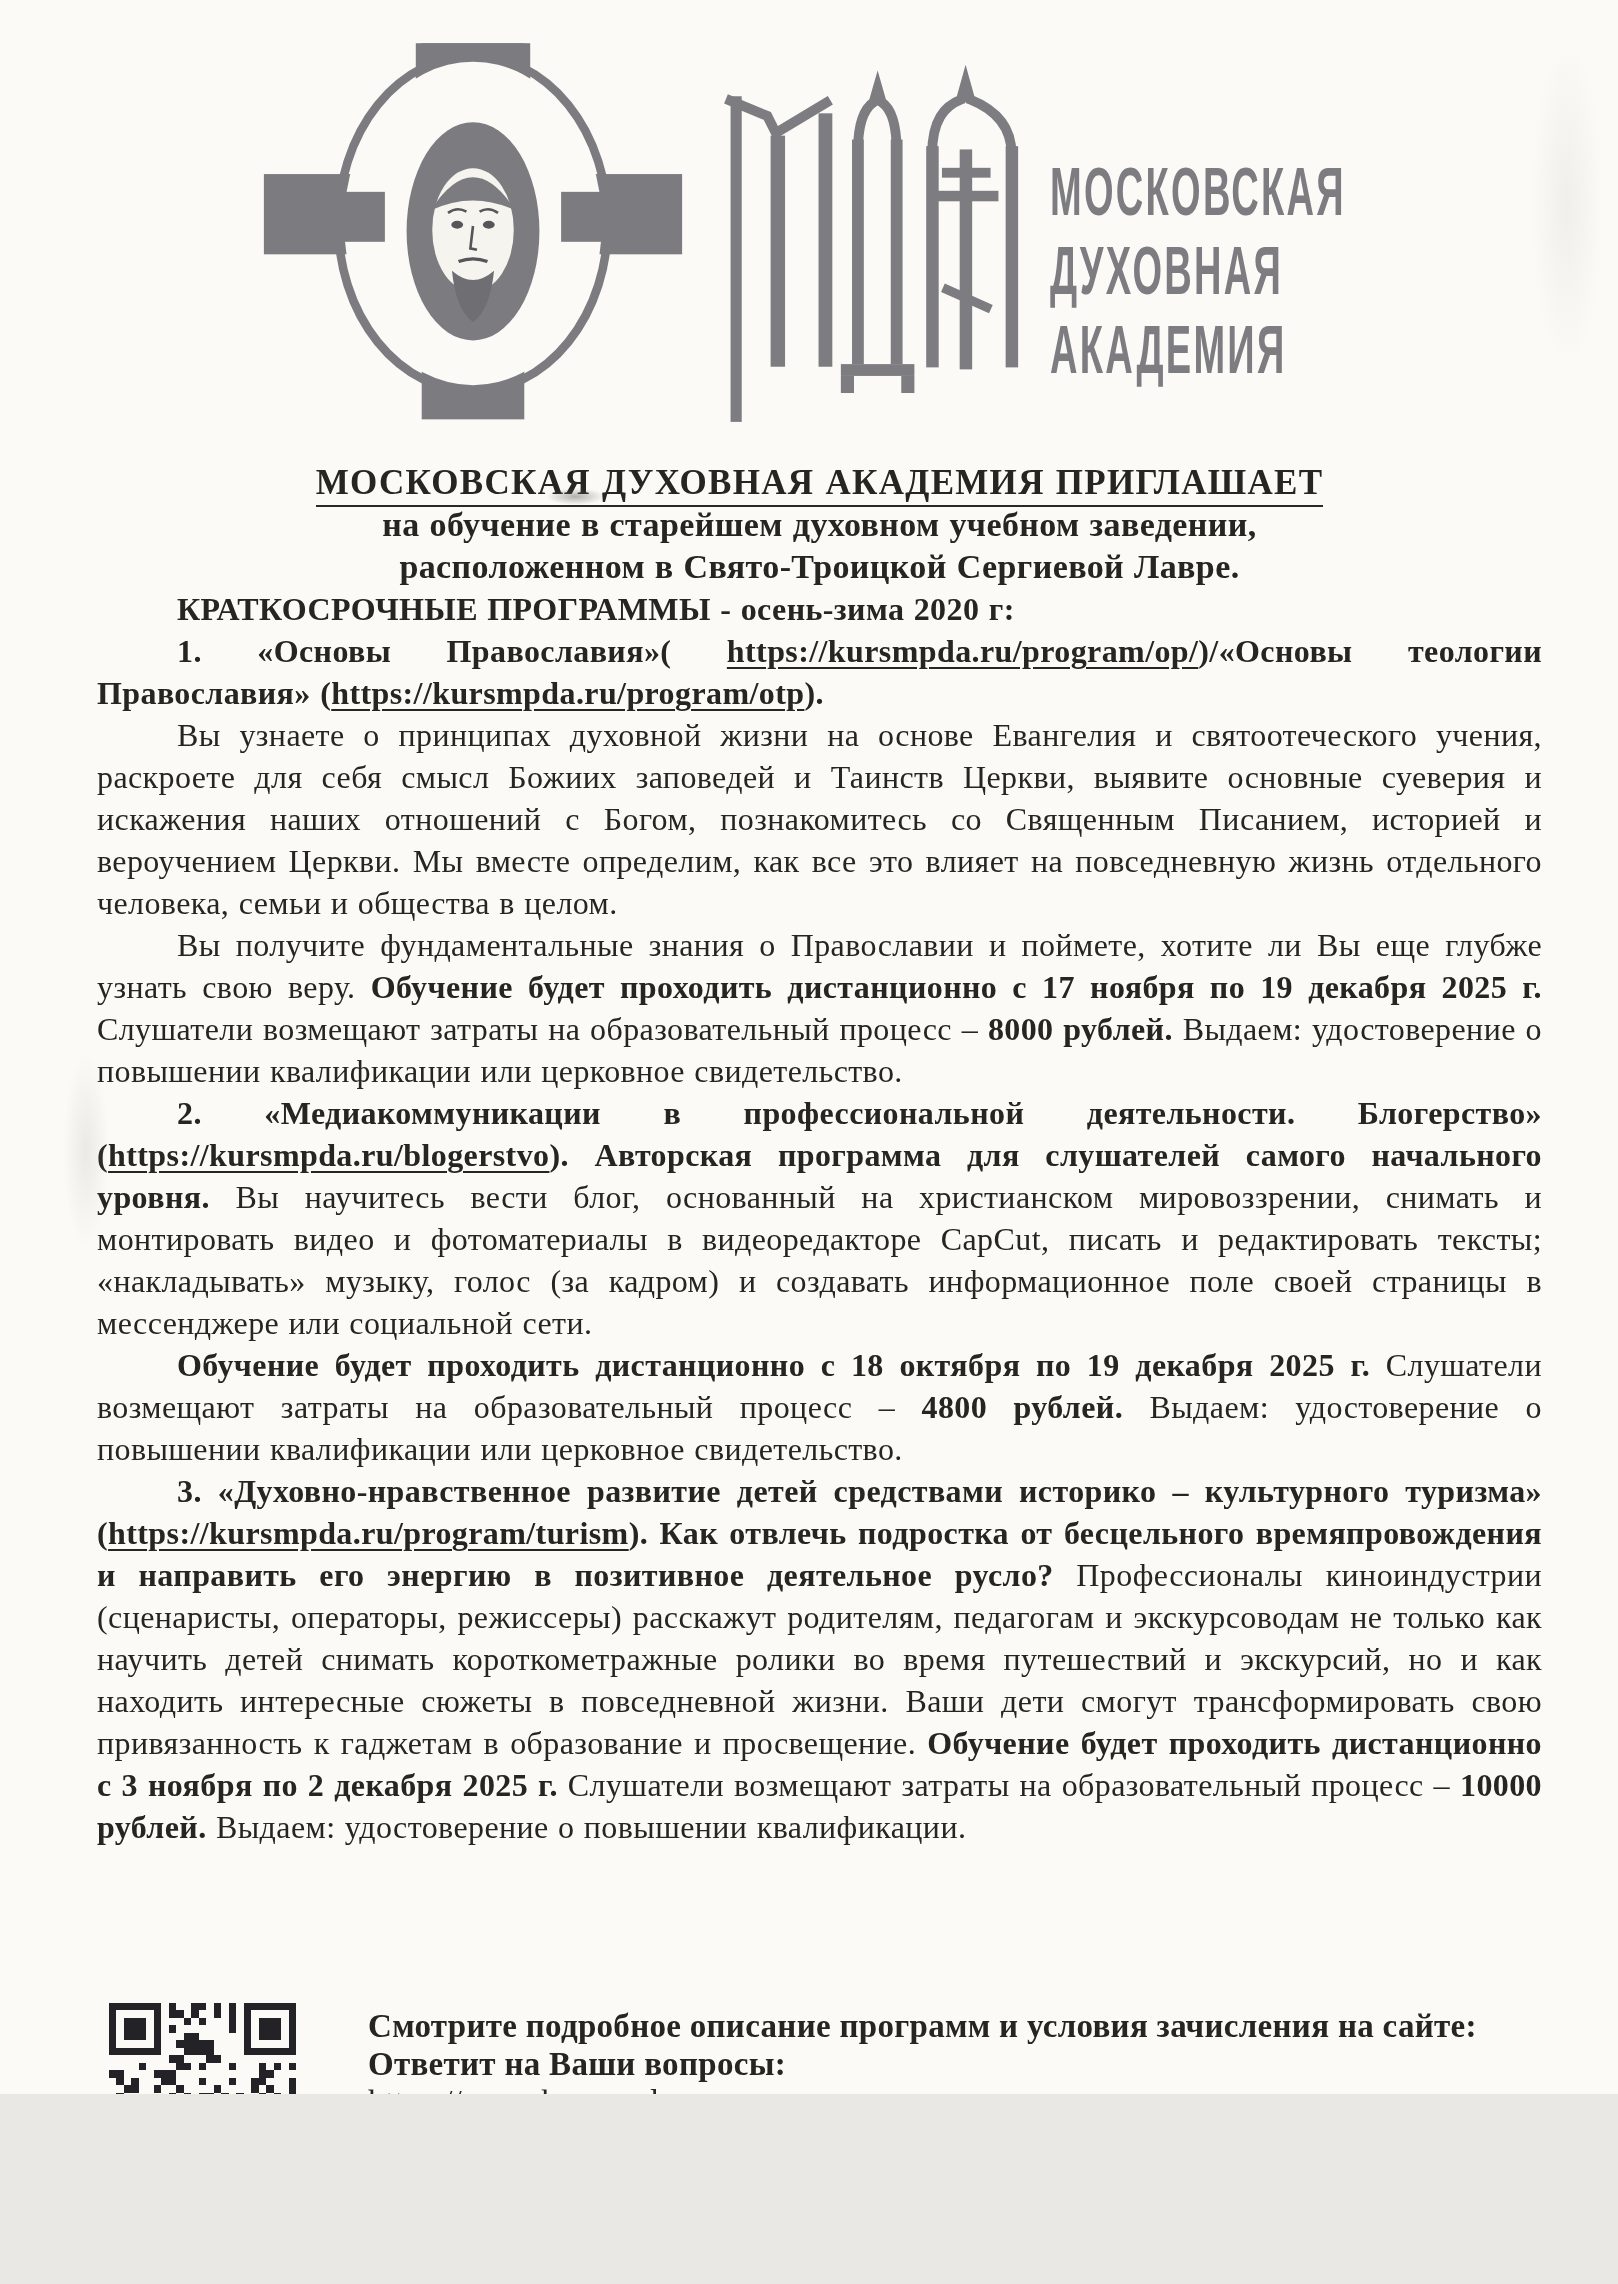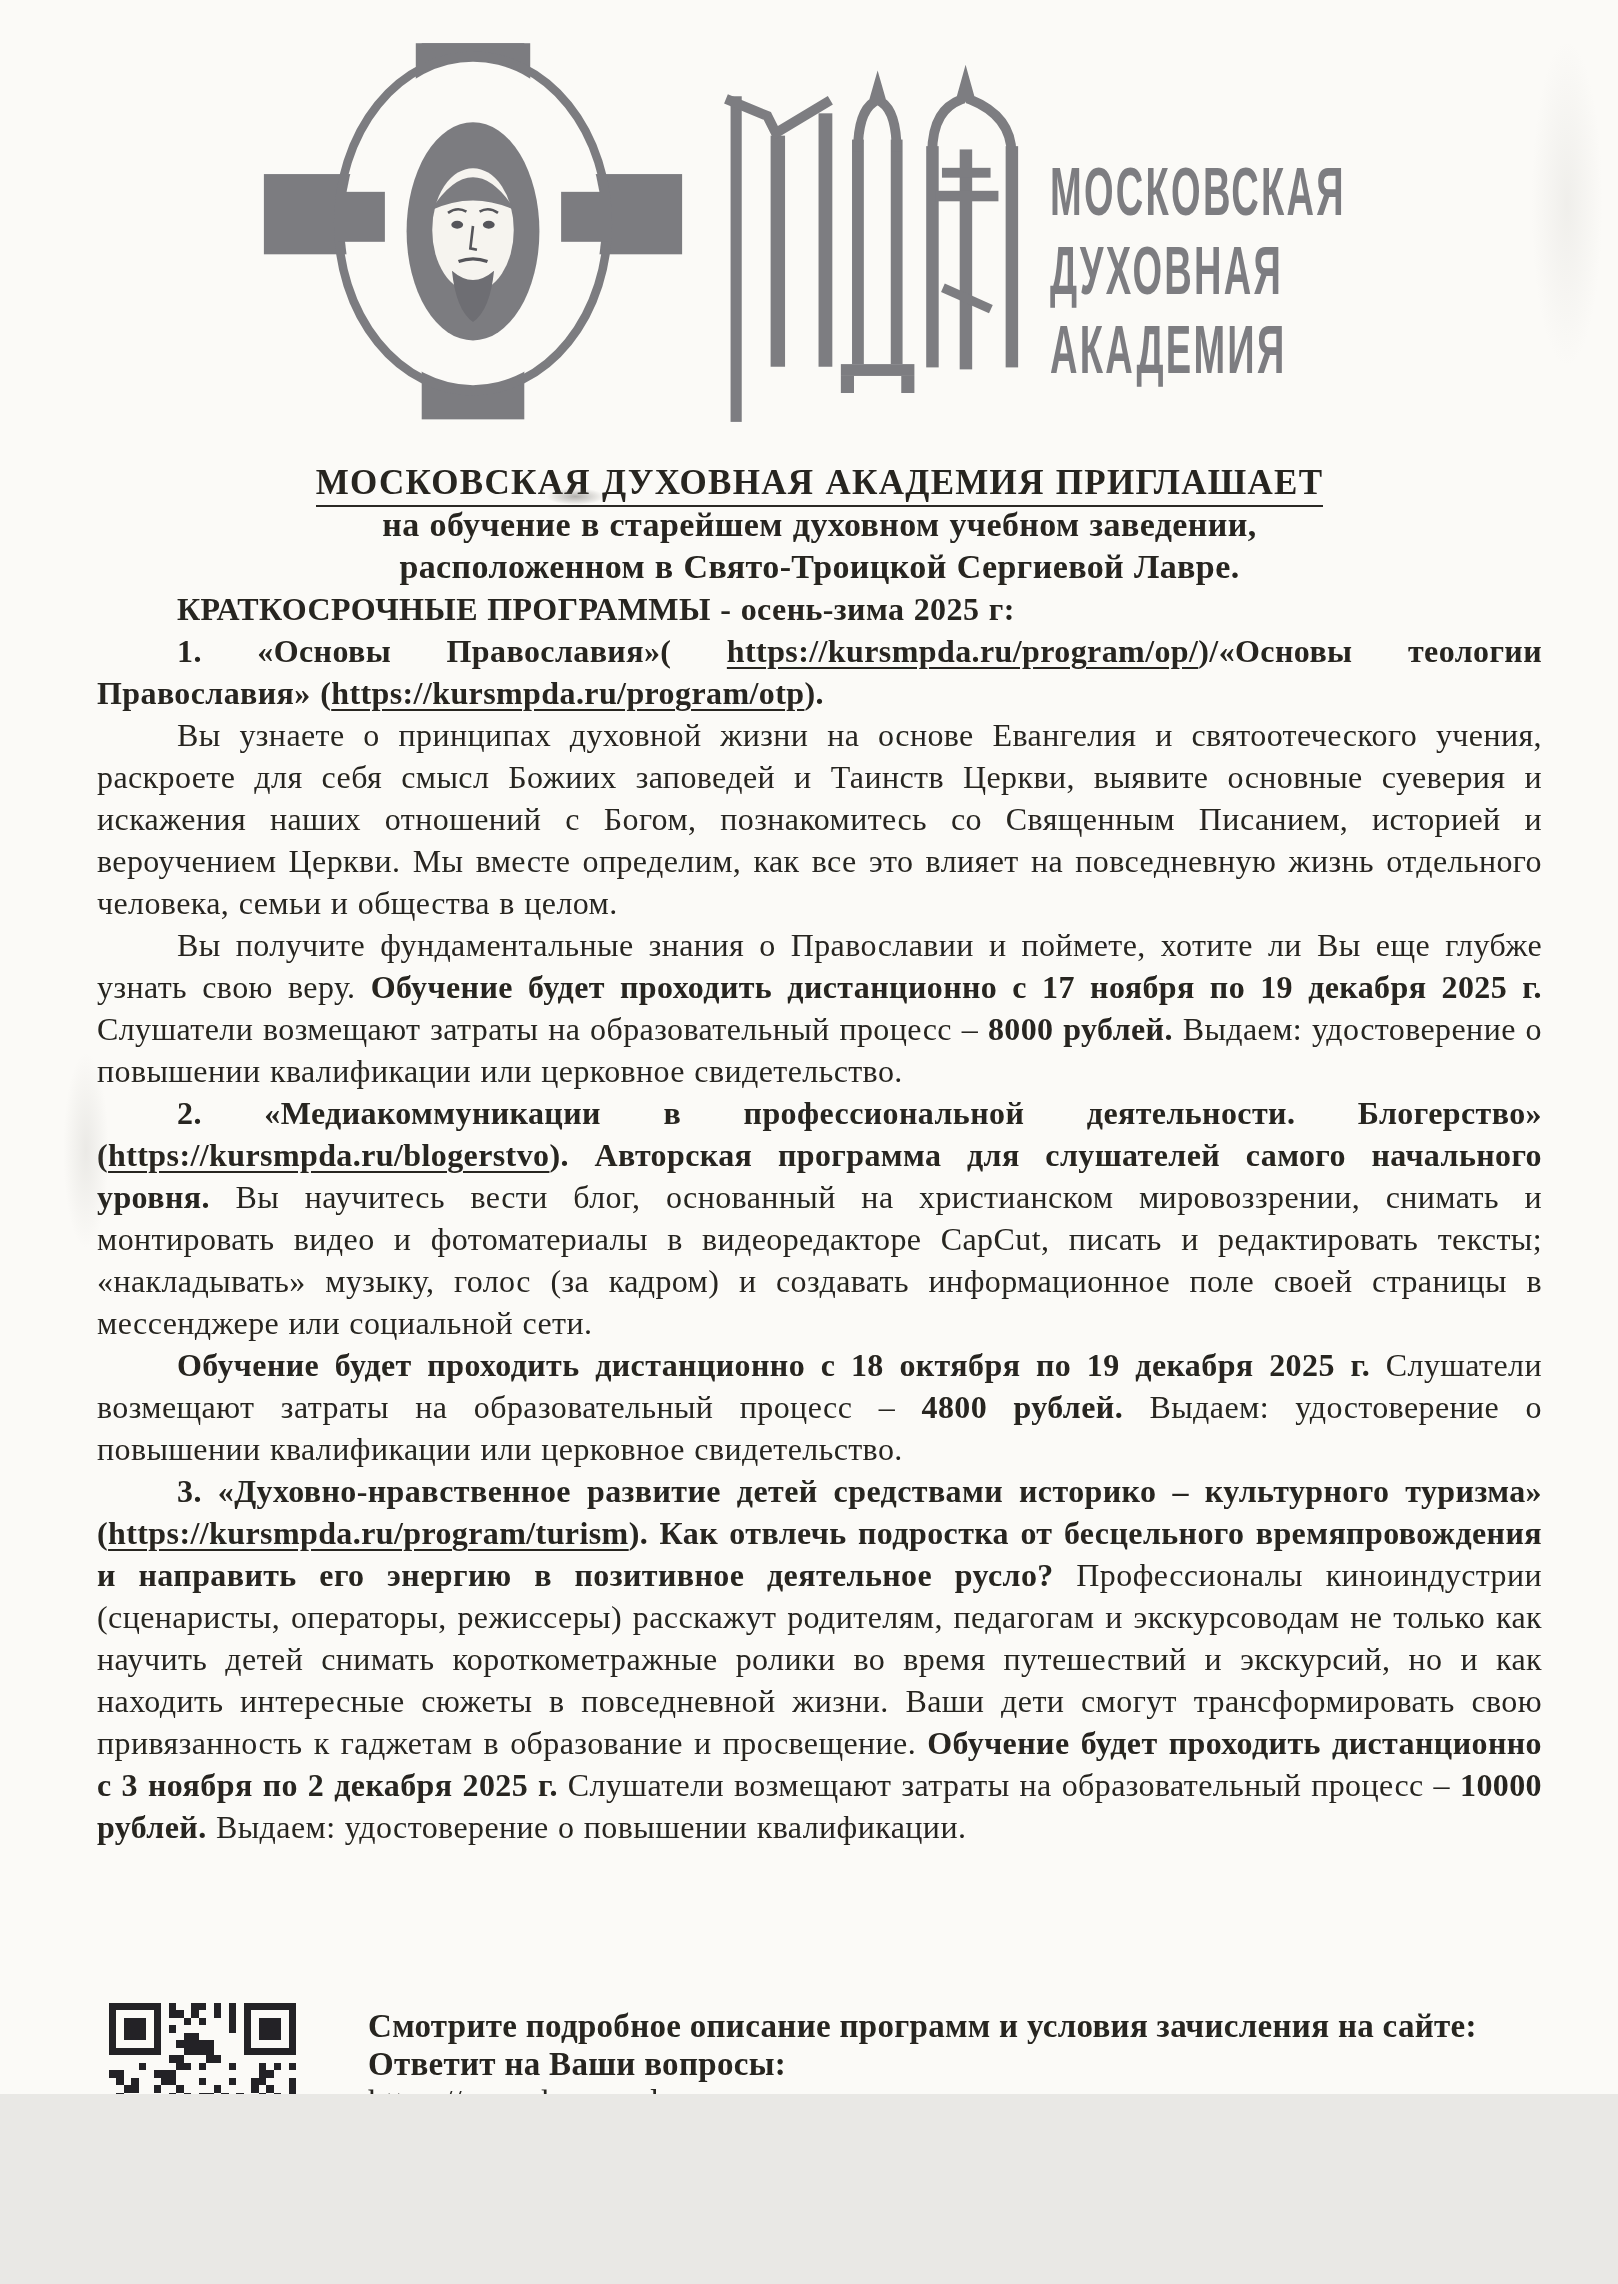--- a/index.html
+++ b/index.html
@@ -133,21 +133,21 @@
     <div>АКАДЕМИЯ</div>
   </div>
 
   <div class="content">
     <div class="center title-line">
       <span class="underl">МОСКОВСКАЯ ДУХОВНАЯ АКАДЕМИЯ ПРИГЛАШАЕТ</span>
     </div>
     <div class="center sub">на обучение в старейшем духовном учебном заведении,</div>
     <div class="center sub">расположенном в Свято-Троицкой Сергиевой Лавре.</div>
     <div id="doc-body">
-        <p class="indent"><span class="b">КРАТКОСРОЧНЫЕ ПРОГРАММЫ - осень-зима 2025 г:</span></p>
+        <p class="indent"><span class="b">КРАТКОСРОЧНЫЕ ПРОГРАММЫ - осень-зима 2020 г:</span></p>
         <p class="indent"><span class="b">1. «Основы Православия»( </span><span class="b u">https://kursmpda.ru/program/op/</span><span class="b">)/«Основы теологии Православия» (</span><span class="b u">https://kursmpda.ru/program/otp</span><span class="b">).</span></p>
         <p class="indent"><span>Вы узнаете о принципах духовной жизни на основе Евангелия и святоотеческого учения, раскроете для себя смысл Божиих заповедей и Таинств Церкви, выявите основные суеверия и искажения наших отношений с Богом, познакомитесь со Священным Писанием, историей и вероучением Церкви. Мы вместе определим, как все это влияет на повседневную жизнь отдельного человека, семьи и общества в целом.</span></p>
         <p class="indent"><span>Вы получите фундаментальные знания о Православии и поймете, хотите ли Вы еще глубже узнать свою веру. </span><span class="b">Обучение будет проходить дистанционно с 17 ноября по 19 декабря 2025 г.</span><span> Слушатели возмещают затраты на образовательный процесс – </span><span class="b">8000 рублей.</span><span> Выдаем: удостоверение о повышении квалификации или церковное свидетельство.</span></p>
         <p class="indent"><span class="b">2. «Медиакоммуникации в профессиональной деятельности. Блогерство» (</span><span class="b u">https://kursmpda.ru/blogerstvo</span><span class="b">). </span><span class="b">Авторская программа для слушателей самого начального уровня. </span><span>Вы научитесь вести блог, основанный на христианском мировоззрении, снимать и монтировать видео и фотоматериалы в видеоредакторе CapCut, писать и редактировать тексты; «накладывать» музыку, голос (за кадром) и создавать информационное поле своей страницы в мессенджере или социальной сети.</span></p>
         <p class="indent"><span class="b">Обучение будет проходить дистанционно с 18 октября по 19 декабря 2025 г.</span><span> Слушатели возмещают затраты на образовательный процесс – </span><span class="b">4800 рублей.</span><span> Выдаем: удостоверение о повышении квалификации или церковное свидетельство.</span></p>
         <p class="indent"><span class="b">3. «Духовно-нравственное развитие детей средствами историко – культурного туризма» (</span><span class="b u">https://kursmpda.ru/program/turism</span><span class="b">). </span><span class="b">Как отвлечь подростка от бесцельного времяпровождения и направить его энергию в позитивное деятельное русло? </span><span>Профессионалы киноиндустрии (сценаристы, операторы, режиссеры) расскажут родителям, педагогам и экскурсоводам не только как научить детей снимать короткометражные ролики во время путешествий и экскурсий, но и как находить интересные сюжеты в повседневной жизни. Ваши дети смогут трансформировать свою привязанность к гаджетам в образование и просвещение. </span><span class="b">Обучение будет проходить дистанционно с 3 ноября по 2 декабря 2025 г.</span><span> Слушатели возмещают затраты на образовательный процесс – </span><span class="b">10000 рублей.</span><span> Выдаем: удостоверение о повышении квалификации.</span></p>
       </div>
   </div>
 
   <svg id="qr-svg" class="qr" width="187" height="187" viewBox="0 0 25 25" style="shape-rendering:crispEdges;">

